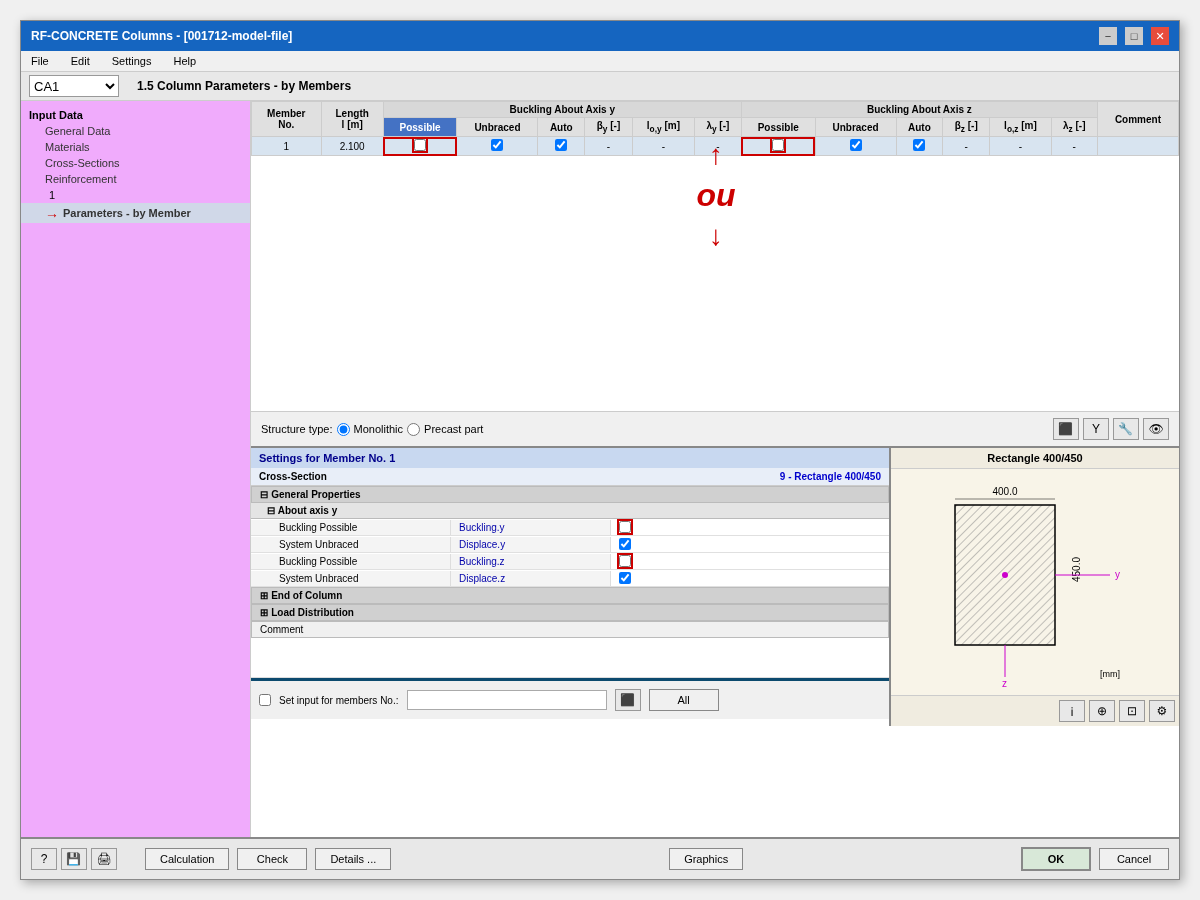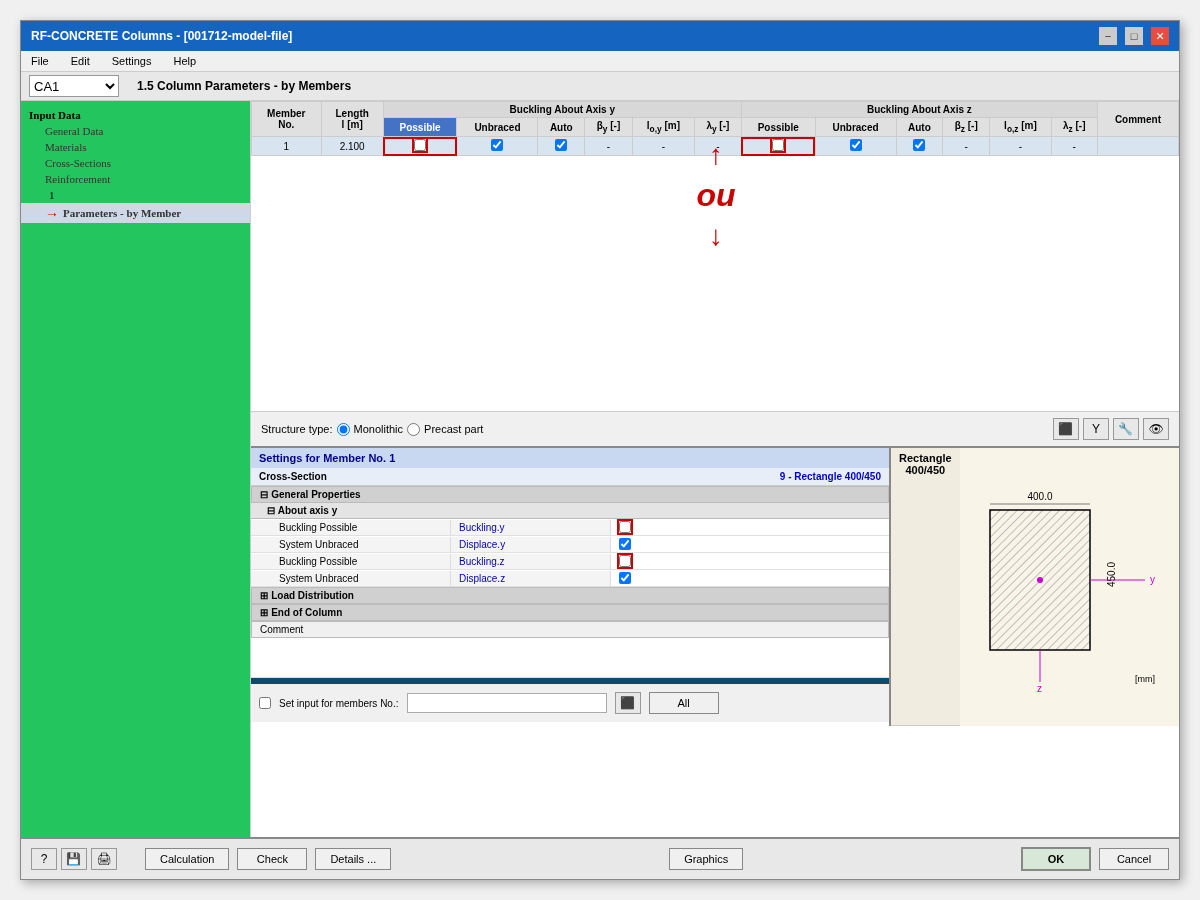--- a/index.html
+++ b/index.html
@@ -74,25 +74,24 @@
 
     
     .content-area {
       display: flex;
       flex: 1;
     }
 
     
     .sidebar {
       width: 230px;
-      background: #22c55e;
+      background: #f0abfc;
       border-right: 1px solid #ccc;
       padding: 6px 0;
       font-size: 11px;
-      font-family: Liberation Serif, serif;
     }
     .sidebar-group { padding: 2px 8px; font-weight: bold; cursor: pointer; }
     .sidebar-item {
       padding: 2px 24px;
       cursor: pointer;
       color: #333;
     }
     .sidebar-item.active { background: #d0d8e8; font-weight: bold; }
     .sidebar-subitem { padding: 2px 28px; cursor: pointer; }
 
@@ -228,21 +227,21 @@
       align-items: center;
       gap: 4px;
     }
 
     
     .settings-right {
       width: 290px;
       border-left: 2px solid #888;
       background: #f8f4e8;
       display: flex;
-      flex-direction: row;
+      flex-direction: column;
     }
     .graphics-title {
       background: #f0ece0;
       padding: 4px 8px;
       font-weight: bold;
       border-bottom: 1px solid #ccc;
       text-align: center;
       font-size: 11px;
     }
     .graphics-content {
@@ -256,21 +255,21 @@
       padding: 4px;
       border-top: 1px solid #ccc;
       display: flex;
       gap: 4px;
       justify-content: flex-end;
       background: #f0ece0;
     }
 
     
     .settings-bottom {
-      border-top: 6px solid #0c4a6e;
+      border-top: 3px solid #0c4a6e;
       padding: 4px 8px;
       background: #f0f0f0;
     }
     .input-members {
       display: flex;
       align-items: center;
       gap: 8px;
       padding: 4px 0;
     }
     .members-input {
@@ -468,23 +467,23 @@
           </div>
 
           <div class="prop-row">
             <div class="prop-label">System Unbraced</div>
             <div class="prop-key">Displace.z</div>
             <div class="prop-value">
               <input type="checkbox" checked="" style="">
             </div>
           </div>
 
+          <div class="prop-group-header">⊞ <span>End of Column</span></div>
+
           <div class="prop-group-header">⊞ <span>Load Distribution</span></div>
-
-          <div class="prop-group-header">⊞ <span>End of Column</span></div>
 
           <div class="prop-group-header" style="background:#f0f0f0; font-weight:normal;">
             <span>Comment</span>
           </div>
           <div style="height:40px; border-bottom:1px solid #ddd; background:white;"></div>
 
           <div class="settings-bottom">
             <div class="input-members">
               <input type="checkbox" style="">
               <span>Set input for members No.:</span>

